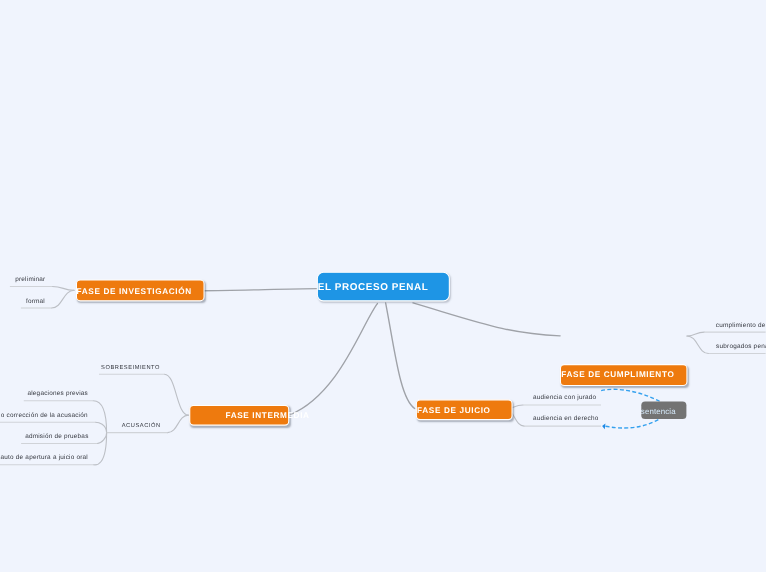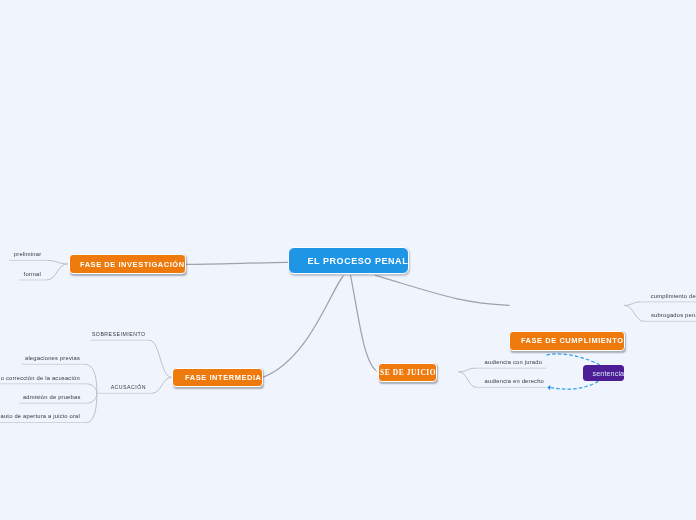--- a/index.html
+++ b/index.html
@@ -5,28 +5,28 @@
 <style>
   html,body{margin:0;padding:0;}
   body{width:696px;height:520px;overflow:hidden;background:#f0f4fd;
        font-family:"Liberation Sans",sans-serif;-webkit-font-smoothing:antialiased;}
   #canvas{position:relative;width:696px;height:520px;
           -webkit-font-smoothing:antialiased;transform:translateZ(0);}
   svg.links{position:absolute;left:0;top:0;width:696px;height:520px;overflow:visible;}
 
   
   .node{position:absolute;box-sizing:border-box;display:flex;align-items:center;
-        justify-content:flex-end;white-space:nowrap;color:#fff;border-radius:4px;}
+        justify-content:flex-start;white-space:nowrap;color:#fff;border-radius:4px;}
   .node-root{background:#1e95e5;padding-top:1px;border:1.5px solid #fff;border-radius:6px;
              font-weight:bold;font-size:9px;letter-spacing:.55px;
-             box-shadow:1px 1.5px 1.6px -0.3px rgba(80,88,105,.30);padding-left:16px;}
+             box-shadow:1px 1.5px 1.6px -0.3px rgba(80,88,105,.30);}
   .node-phase{background:#ee7a0e;border:1.3px solid #fff;border-radius:4px;
               font-weight:bold;font-size:7.45px;letter-spacing:.58px;
               box-shadow:1px 1.5px 1.6px -0.3px rgba(80,88,105,.45);}
-  .node-callout{background:#4c1d95;border-radius:3.5px;font-size:7.2px;letter-spacing:.1px;color:#d5e9fa;}
+  .node-callout{background:#737373;border-radius:3.5px;font-size:7.2px;letter-spacing:.1px;color:#d5e9fa;}
 
   
   .lbl{position:absolute;white-space:nowrap;color:#34373f;font-size:5.8px;
        letter-spacing:.2px;line-height:8px;}
   .lbl.cap{font-size:5.2px;letter-spacing:.5px;}
 </style>
 </head>
 <body>
 
 <div id="canvas">
@@ -83,21 +83,21 @@
   </div>
 
   <div class="node node-phase" style="left:68.6px;top:254.3px;width:117.1px;height:19.7px;">
     <span>FASE DE INVESTIGACIÓN</span>
   </div>
 
   <div class="node node-phase" style="left:172.0px;top:368.0px;width:90.5px;height:18.8px;padding-left:32px;">
     <span>FASE INTERMEDIA</span>
   </div>
 
-  <div class="node node-phase" style="left:378.2px;top:362.8px;width:59px;height:19.7px;font-family:Liberation Serif, serif;">
+  <div class="node node-phase" style="left:378.2px;top:362.8px;width:88px;height:19.7px;">
     <span>FASE DE JUICIO</span>
   </div>
 
   <div class="node node-phase" style="left:509.3px;top:295.9px;width:115.4px;height:19.7px;margin-top:35px;">
     <span>FASE DE CUMPLIMIENTO</span>
   </div>
 
   <div class="node node-callout" style="left:582.6px;top:365.3px;width:41.6px;height:15.6px;">
     <span>sentencia</span>
   </div>

